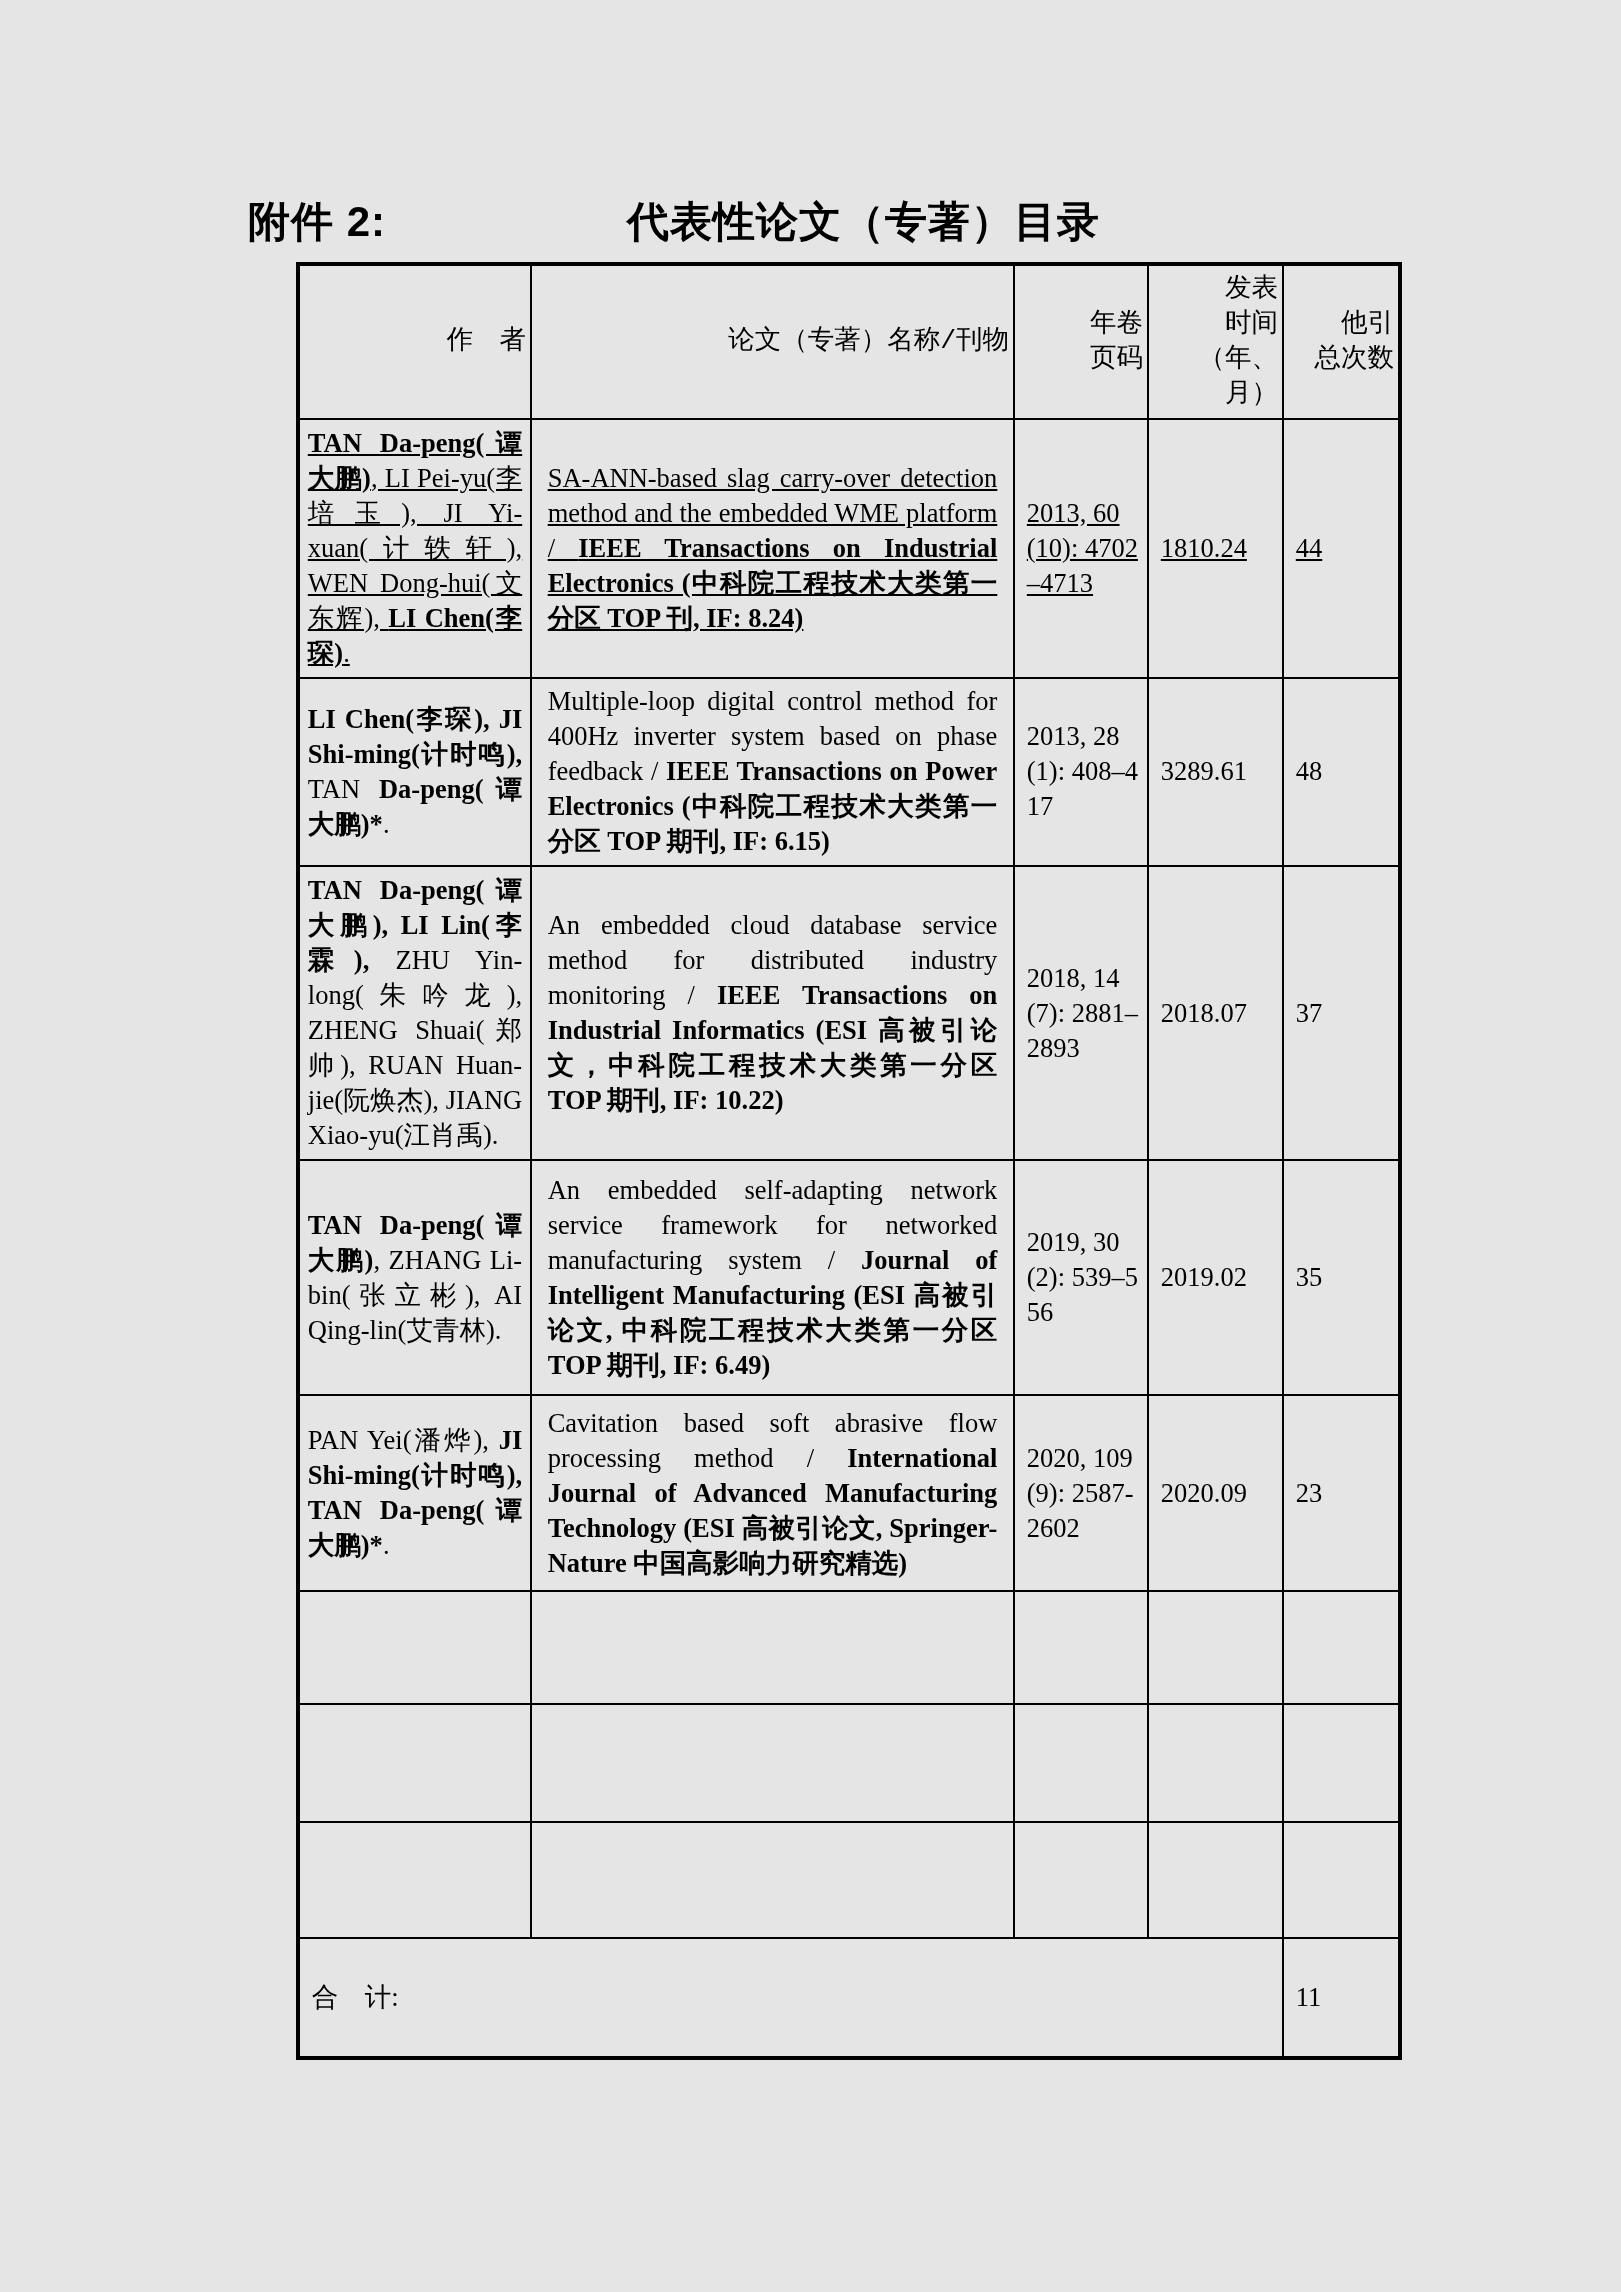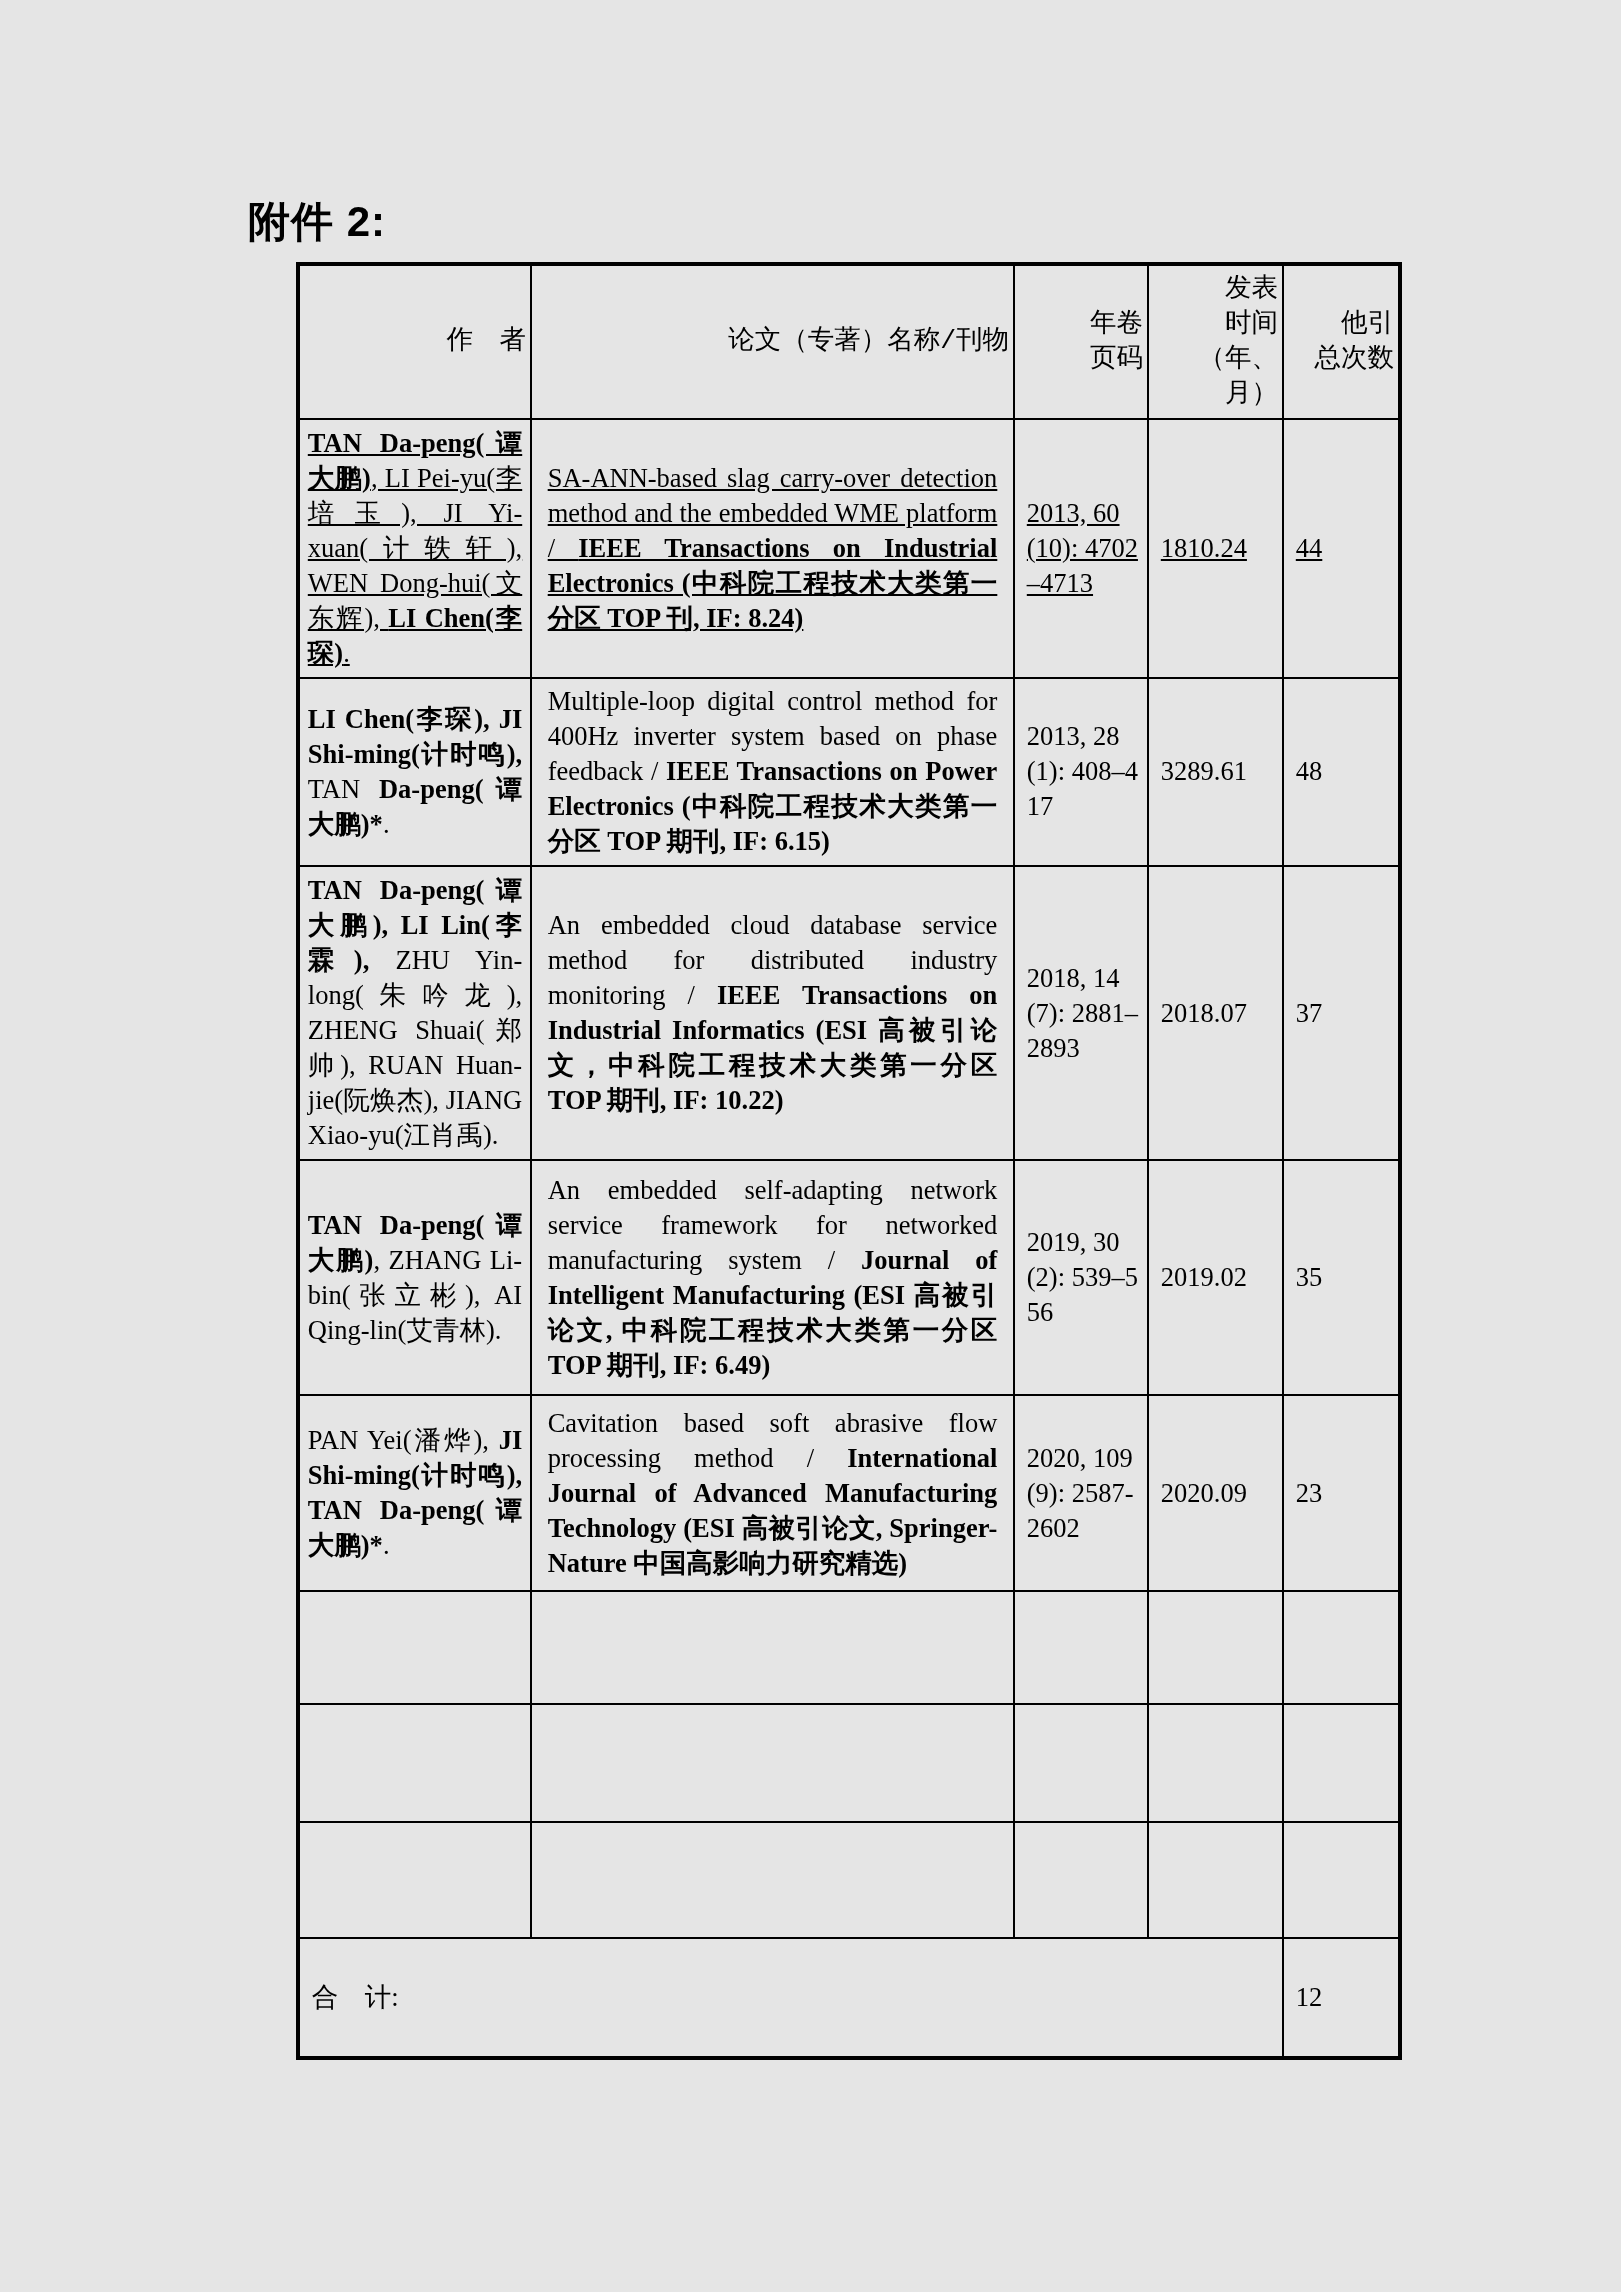--- a/index.html
+++ b/index.html
@@ -87,20 +87,21 @@
     text-align: left;
     padding: 5.9px 11.8px;
   }
   b { font-weight: bold; }
 </style>
 </head>
 <body>
 
 <div class="page">
   <div class="attachment-label">附件 2:</div>
+  <div class="doc-title">代表性论文（专著）目录</div>
 
   <table class="papers">
     <colgroup>
       <col style="width:233px">
       <col style="width:483px">
       <col style="width:134px">
       <col style="width:135px">
       <col style="width:117px">
     </colgroup>
     <thead>
@@ -168,18 +169,18 @@
         </tr>
         <tr>
           <td class=""></td>
           <td class=""></td>
           <td class=""></td>
           <td class=""></td>
           <td class=""></td>
         </tr>
         <tr>
           <td class="cell-total-label" colspan="4">合　计:</td>
-          <td class="cell-citations">12</td>
+          <td class="cell-citations">11</td>
         </tr>
       </tbody>
   </table>
 </div>
 
 
 </body></html>

